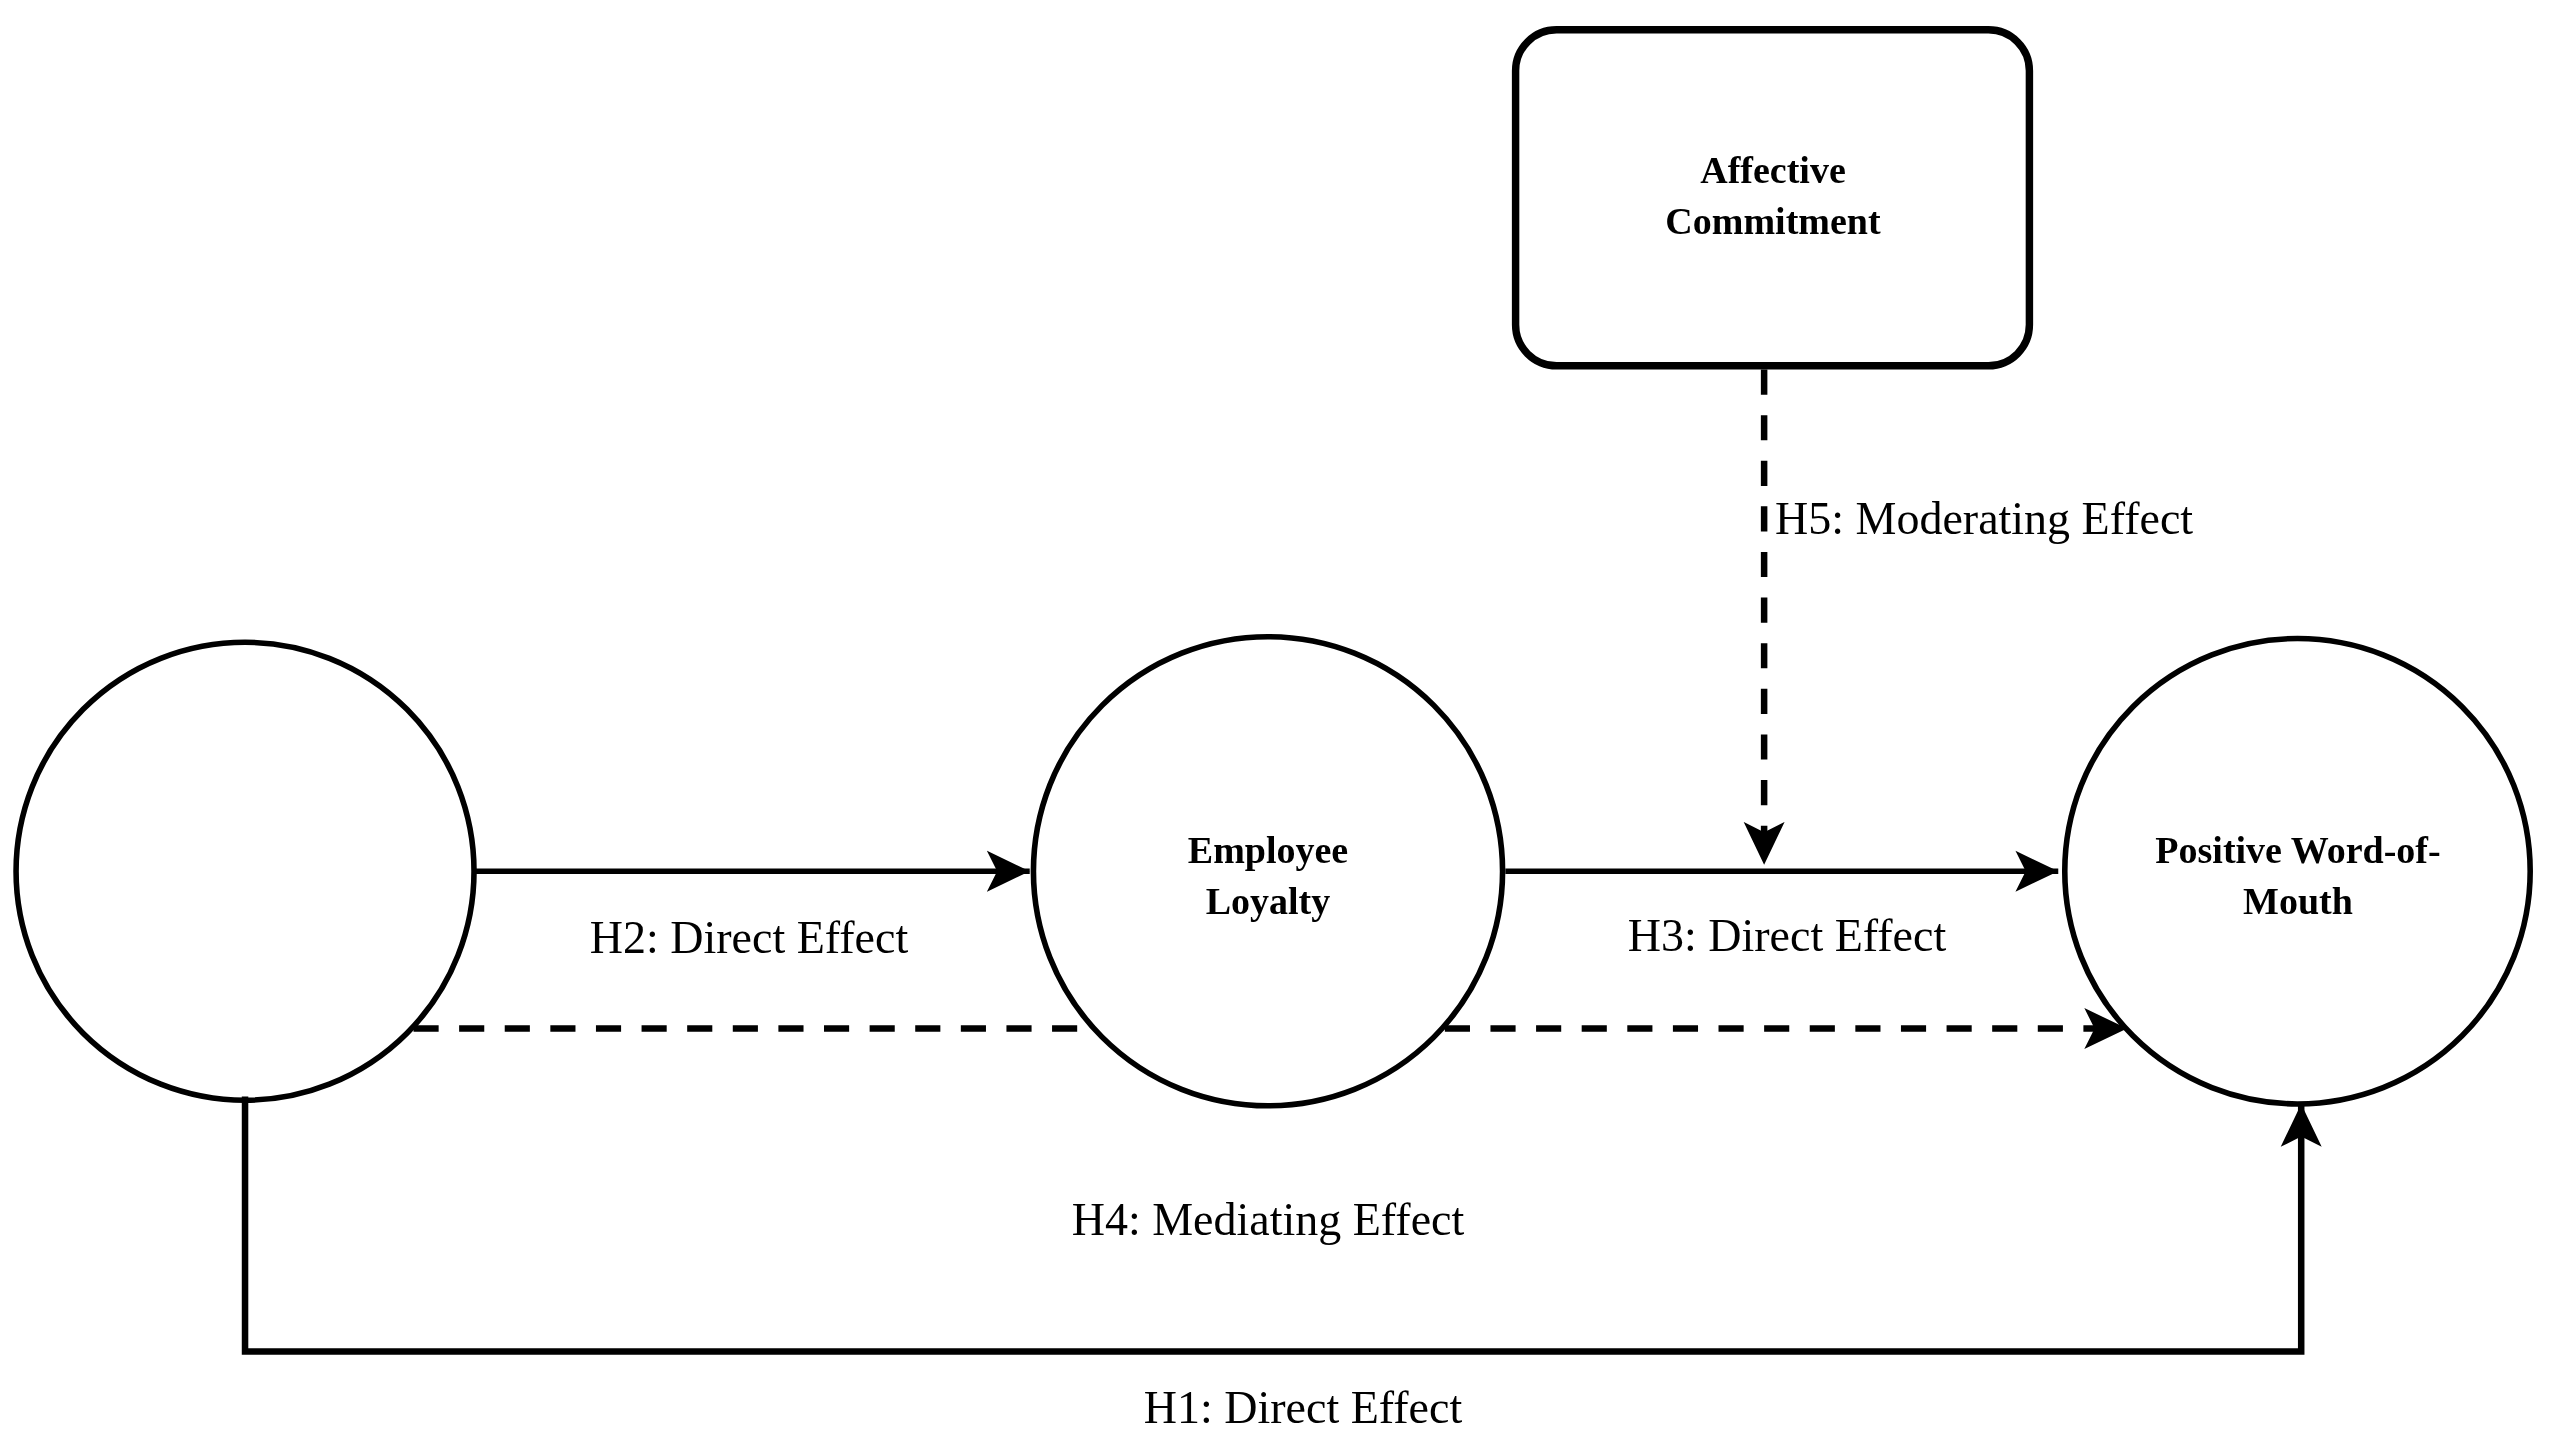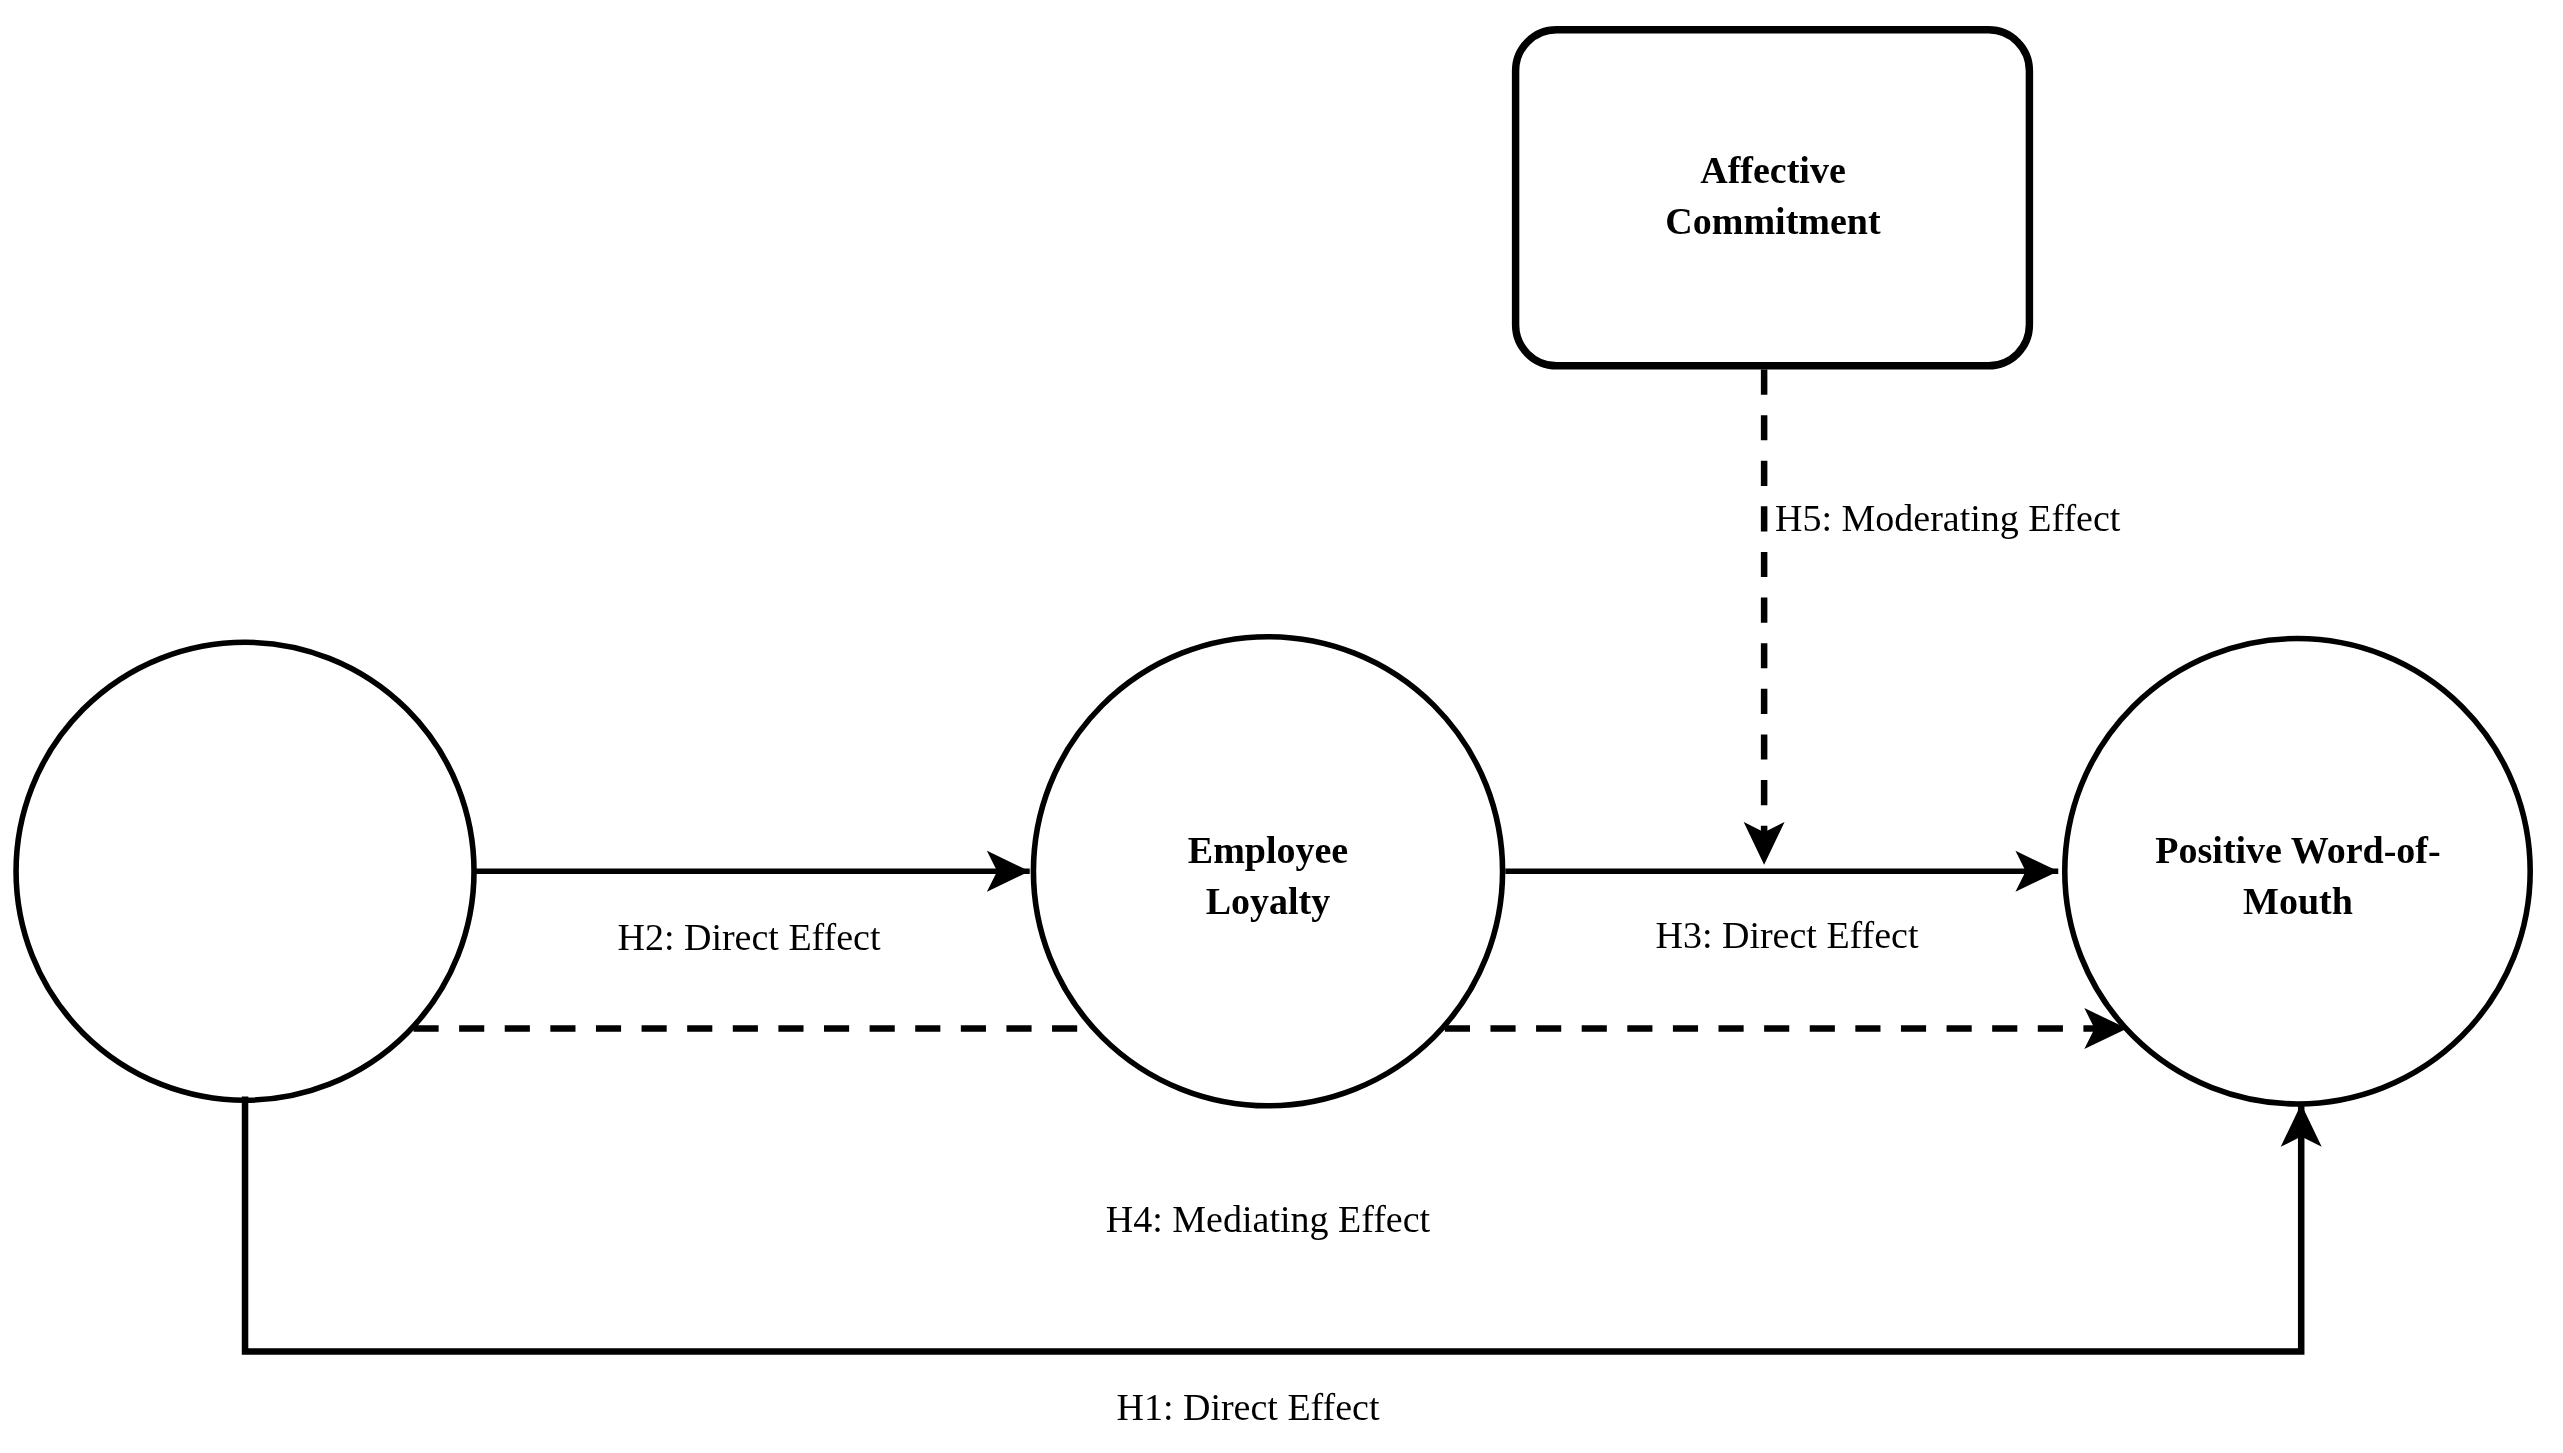--- a/index.html
+++ b/index.html
@@ -29,21 +29,21 @@
     font-weight: bold;
     font-size: 38px;
     line-height: 1.33;
     text-align: center;
     white-space: nowrap;
   }
   .edge-label {
     position: absolute;
     transform: translate(-50%, -50%);
     font-weight: normal;
-    font-size: 38px;
+    font-size: 46px;
     line-height: 1.2;
     white-space: nowrap;
   }
   .edge-label.left-anchored {
     transform: translate(0, -50%);
   }
 </style>
 </head>
 <body>
 
@@ -84,21 +84,21 @@
   <div class="node-label" style="left:2298px; top:876px;">
     <div>Positive Word-of-</div>
     <div>Mouth</div>
   </div>
 
   <div class="node-label" style="left:1773px; top:196px;">
     <div>Affective</div>
     <div>Commitment</div>
   </div>
 
-  <div class="edge-label" style="left:1248px; top:1408px;">H1: Direct Effect</div>
+  <div class="edge-label" style="left:1303px; top:1408px;">H1: Direct Effect</div>
 
   <div class="edge-label" style="left:749px; top:938px;">H2: Direct Effect</div>
 
   <div class="edge-label" style="left:1787px; top:936px;">H3: Direct Effect</div>
 
   <div class="edge-label" style="left:1268px; top:1220px;">H4: Mediating Effect</div>
 
   <div class="edge-label left-anchored" style="left:1775px; top:519px;">H5: Moderating Effect</div>
 
 </div>

